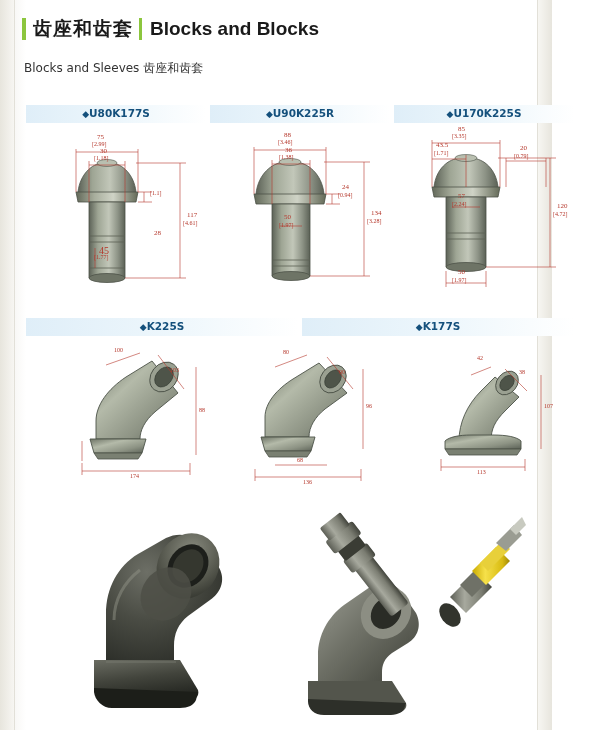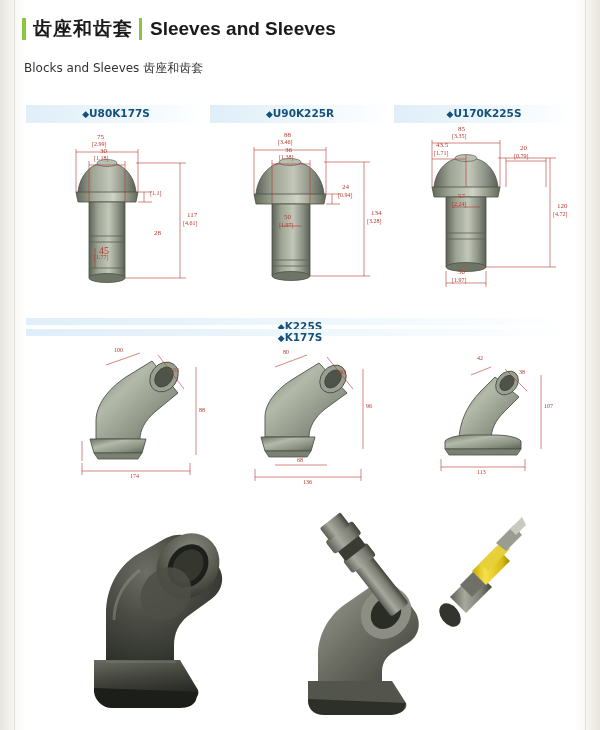--- a/index.html
+++ b/index.html
@@ -10,21 +10,21 @@
     width: 600px;
     height: 730px;
     background: #ffffff;
     font-family: "Liberation Sans", sans-serif;
     overflow: hidden;
     position: relative;
   }
   .page {
     position: absolute;
     left: 0; top: 0;
-    width: 600px;
+    width: 552px;
     height: 730px;
     background: linear-gradient(to right, #efeee9 0px, #ffffff 26px, #ffffff 574px, #efeee9 600px);
     box-sizing: border-box;
   }
   .edge-left {
     position: absolute;
     left: 0; top: 0; width: 14px; height: 730px;
     background: linear-gradient(to right, #e7e5dd, #f7f6f2);
     border-right: 1px solid #e2e0d8;
   }
@@ -130,21 +130,21 @@
 <body>
 
 <div class="page">
   <div class="edge-left"></div>
   <div class="edge-right"></div>
 
   <div class="header">
     <div class="bar"></div>
     <div class="title-cn">齿座和齿套</div>
     <div class="bar2"></div>
-    <div class="title-en">Sleeves and Sleeves</div>
+    <div class="title-en">Blocks and Blocks</div>
   </div>
   <div class="subtitle">Blocks and Sleeves 齿座和齿套</div>
 
   <div class="strip-row" style="top:105px;">
     <div class="strip">
       <div class="strip-label">
         <span class="diamond">◆</span><span>U80K177S</span>
       </div>
     </div>
     <div class="strip">
@@ -288,21 +288,21 @@
     <div class="dim-text dim-red" style="left:120px; top:20px; font-size:7px;"><span>20</span></div>
     <div class="dim-text dim-red" style="left:114px; top:28px; font-size:6px;"><span>[0.79]</span></div>
     <div class="dim-text dim-red" style="left:58px; top:68px; font-size:7px;"><span>57</span></div>
     <div class="dim-text dim-red" style="left:52px; top:76px; font-size:6px;"><span>[2.24]</span></div>
     <div class="dim-text dim-red" style="left:157px; top:78px; font-size:7px;"><span>120</span></div>
     <div class="dim-text dim-red" style="left:153px; top:86px; font-size:6px;"><span>[4.72]</span></div>
     <div class="dim-text dim-red" style="left:58px; top:144px; font-size:7px;"><span>50</span></div>
     <div class="dim-text dim-red" style="left:52px; top:152px; font-size:6px;"><span>[1.97]</span></div>
   </div>
 
-  <div class="strip-row" style="top:318px;flex-direction:column;">
+  <div class="strip-row" style="top:318px;">
     <div class="strip">
       <div class="strip-label">
         <span class="diamond">◆</span><span>K225S</span>
       </div>
     </div>
     <div class="strip">
       <div class="strip-label">
         <span class="diamond">◆</span><span>K177S</span>
       </div>
     </div>

